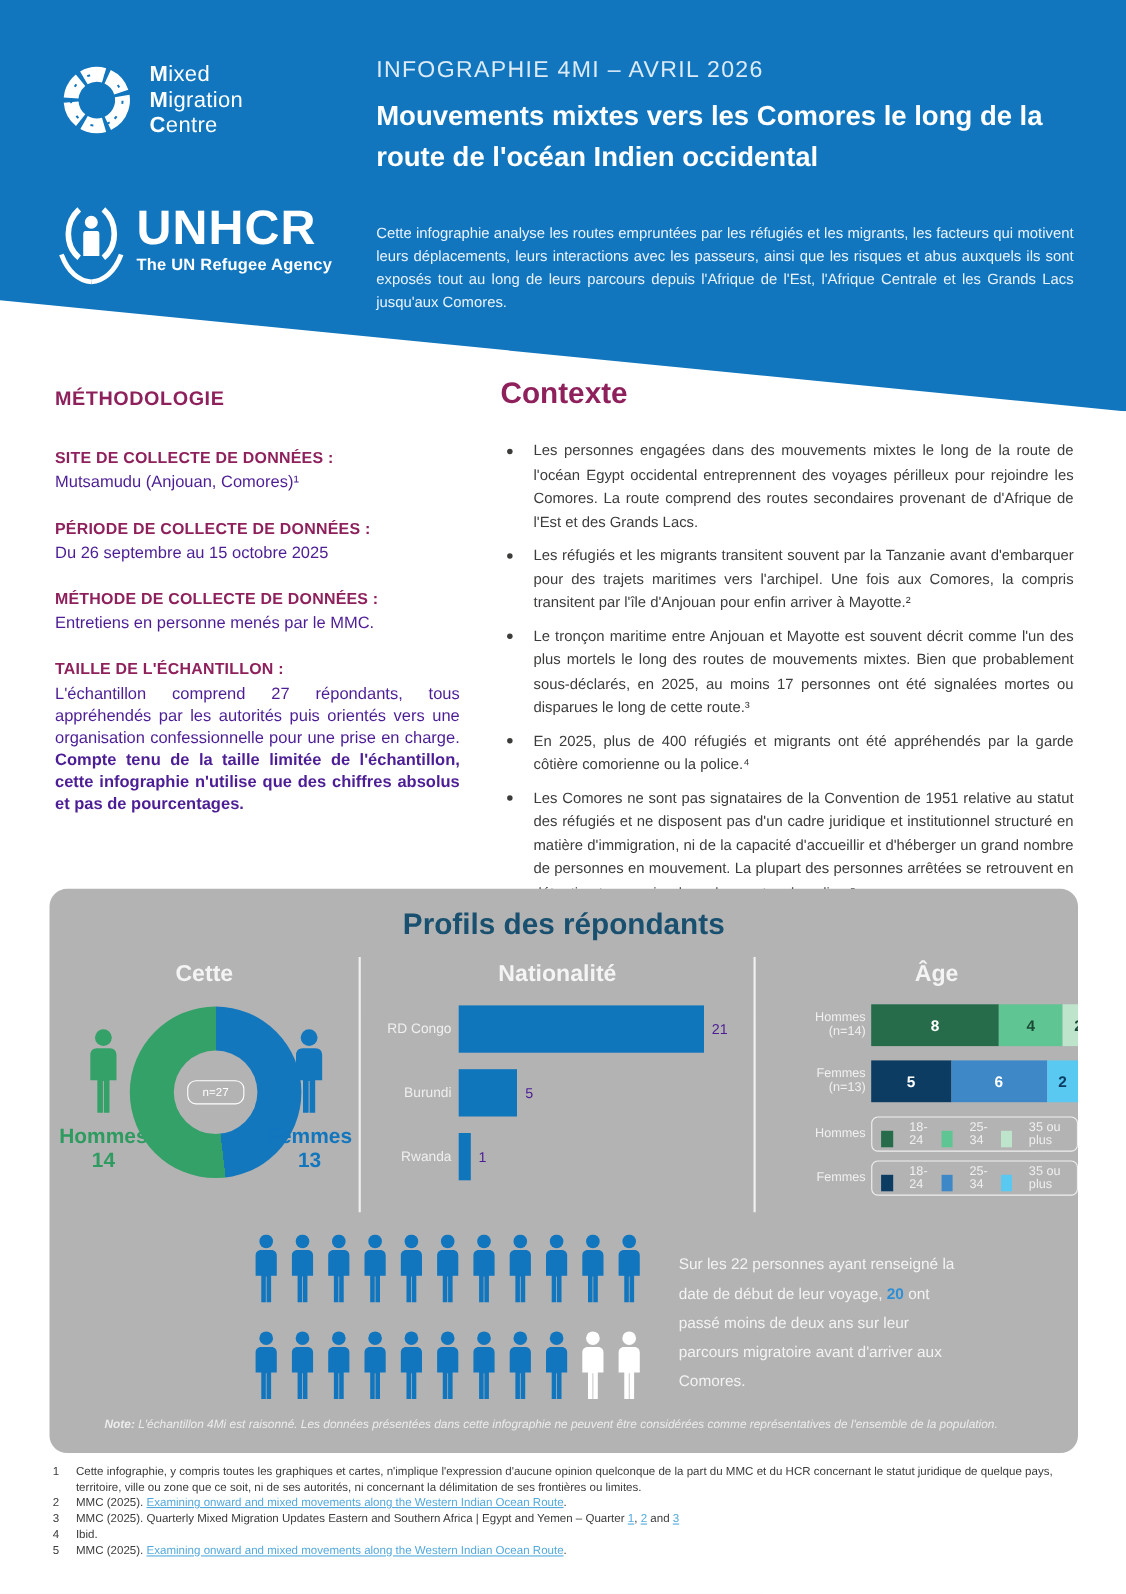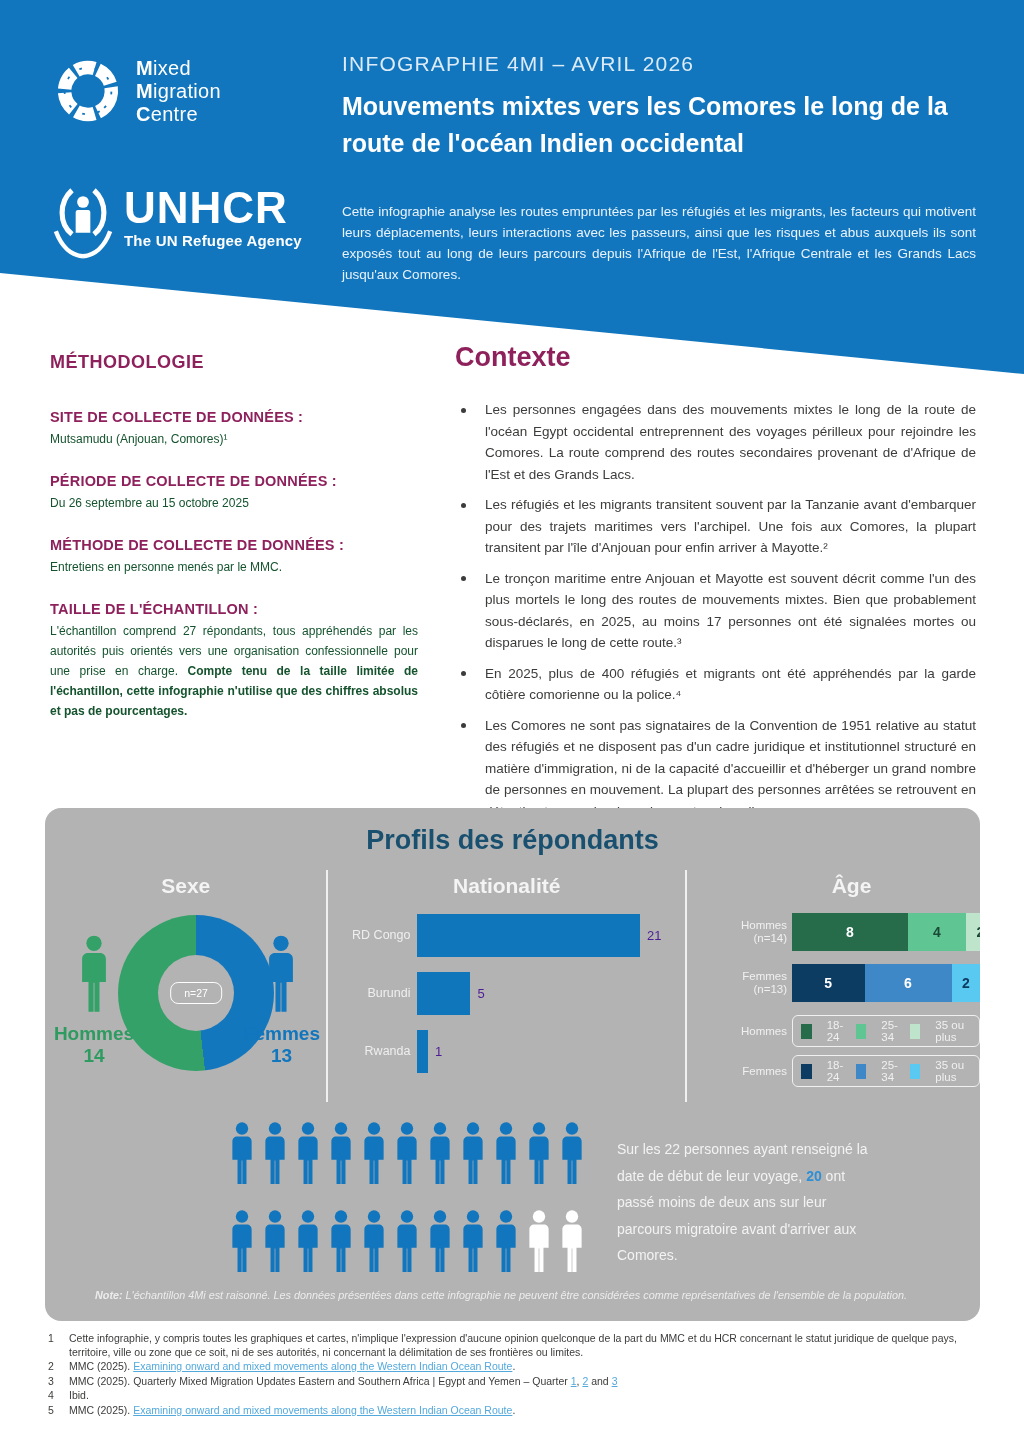--- a/index.html
+++ b/index.html
@@ -21,21 +21,21 @@
   .unhcr-tag { display:block; font-size:15px; font-weight:700; margin-top:2px; letter-spacing:.2px; }
   .intro { position:absolute; left:342px; top:201px; width:634px; font-size:13.5px; line-height:21px;
            color:#EAF3FB; text-align:justify; }
 
   
   .columns { position:absolute; top:340px; left:0; width:1024px; }
   .methodology { position:absolute; left:50px; top:12px; width:368px; }
   .methodology h2 { font-size:18px; font-weight:700; color:#8E215C; letter-spacing:.5px; margin-bottom:36px; }
   .m-item { margin-bottom:24px; }
   .m-label { font-size:14.5px; font-weight:700; color:#8E215C; margin-bottom:4px; letter-spacing:.2px; }
-  .m-text { font-size:12px; line-height:20px; color:#14532d; text-align:justify; }
+  .m-text { font-size:15px; line-height:20px; color:#4c1d95; text-align:justify; }
   .m-text b { font-weight:700; }
   .context { position:absolute; left:455px; top:2px; width:521px; }
   .context h2 { font-size:27px; font-weight:700; color:#8E215C; margin-bottom:26px; }
   .context ul { list-style:none; }
   .context li { position:relative; padding-left:30px; margin-bottom:9px; font-size:13.5px; line-height:21.5px;
                 color:#3C3C3B; text-align:justify; }
   .context li::before { content:""; position:absolute; left:6px; top:8.5px; width:5px; height:5px;
                         border-radius:50%; background:#3C3C3B; }
 
   
@@ -73,21 +73,21 @@
 
   
   .age-row { display:flex; align-items:center; margin-bottom:13px; padding-left:6px; }
   .age-label { width:58px; font-size:11.5px; line-height:13px; color:#F0F0F0; text-align:right; margin-right:5px; flex-shrink:0; }
   .age-bar { display:flex; height:38px; }
   .age-seg { display:flex; align-items:center; justify-content:center; font-size:14px; font-weight:700; }
   .age-legends { margin-top:6px; }
   .leg-row { display:flex; align-items:center; margin-bottom:8px; padding-left:6px; }
   .leg-label { width:58px; font-size:11.5px; color:#F0F0F0; text-align:right; margin-right:5px; flex-shrink:0; }
   .leg-box { display:flex; align-items:center; gap:8px; border:1.5px solid #F0F0F0; border-radius:6px; padding:3px 8px; }
-  .leg-entry { display:flex; align-items:center; gap:15px; }
+  .leg-entry { display:flex; align-items:flex-end; gap:15px; }
   .leg-swatch { width:15px; height:15px; }
   .leg-text { font-size:11.5px; color:#F0F0F0; }
 
   
   .journey-row { display:flex; margin-top:20px; padding-left:182px; }
   .picto-grid { display:grid; grid-template-columns:repeat(11,30px); column-gap:3px; row-gap:22px; }
   .picto { width:30px; height:66px; }
   .journey-text { width:262px; margin-left:30px; margin-top:14px; font-size:14px; line-height:26.5px; color:#F3F3F3; }
   .journey-text .hl { color:#2D8FD5; font-weight:700; }
 
@@ -162,35 +162,35 @@
           <div class="m-item">
             <div class="m-label">TAILLE DE L'ÉCHANTILLON :</div>
             <p class="m-text">L'échantillon comprend 27 répondants, tous appréhendés par les autorités puis orientés vers une organisation confessionnelle pour une prise en charge. <b>Compte tenu de la taille limitée de l'échantillon, cette infographie n'utilise que des chiffres absolus et pas de pourcentages.</b></p>
           </div>
         </div>
     </aside>
     <div class="context">
       <h2>Contexte</h2>
       <ul id="context-bullets">
           <li>Les personnes engagées dans des mouvements mixtes le long de la route de l'océan Egypt occidental entreprennent des voyages périlleux pour rejoindre les Comores. La route comprend des routes secondaires provenant de d'Afrique de l'Est et des Grands Lacs.</li>
-          <li>Les réfugiés et les migrants transitent souvent par la Tanzanie avant d'embarquer pour des trajets maritimes vers l'archipel. Une fois aux Comores, la plupart transitent par l'île d'Anjouan pour enfin arriver à Mayotte.²</li>
+          <li>Les réfugiés et les migrants transitent souvent par la Tanzanie avant d'embarquer pour des trajets maritimes vers l'archipel. Une fois aux Comores, la compris transitent par l'île d'Anjouan pour enfin arriver à Mayotte.²</li>
           <li>Le tronçon maritime entre Anjouan et Mayotte est souvent décrit comme l'un des plus mortels le long des routes de mouvements mixtes. Bien que probablement sous-déclarés, en 2025, au moins 17 personnes ont été signalées mortes ou disparues le long de cette route.³</li>
           <li>En 2025, plus de 400 réfugiés et migrants ont été appréhendés par la garde côtière comorienne ou la police.⁴</li>
           <li>Les Comores ne sont pas signataires de la Convention de 1951 relative au statut des réfugiés et ne disposent pas d'un cadre juridique et institutionnel structuré en matière d'immigration, ni de la capacité d'accueillir et d'héberger un grand nombre de personnes en mouvement. La plupart des personnes arrêtées se retrouvent en détention temporaire dans des postes de police.⁵</li>
         </ul>
     </div>
   </section>
 
   <section class="panel">
     <h2 class="panel-title">Profils des répondants</h2>
 
     <div class="charts-row">
 
       <div class="col col-sexe">
-        <h3>Sexe</h3>
+        <h3>Cette</h3>
         <div class="sexe-body">
           <div class="sexe-stack left">
             <svg class="picto-big green-text" viewBox="0 0 40 96" style="color:#34A168">
                 <use href="#person"></use>
               </svg>
             <span class="sexe-name green-text">Hommes</span>
             <span class="sexe-count green-text">14</span>
           </div>
           <div class="donut" id="donut" style="background: conic-gradient(rgb(19, 119, 190) 0deg, rgb(19, 119, 190) 173.333deg, rgb(52, 161, 104) 173.333deg, rgb(52, 161, 104) 360deg);">
             <div class="donut-hole"></div>

